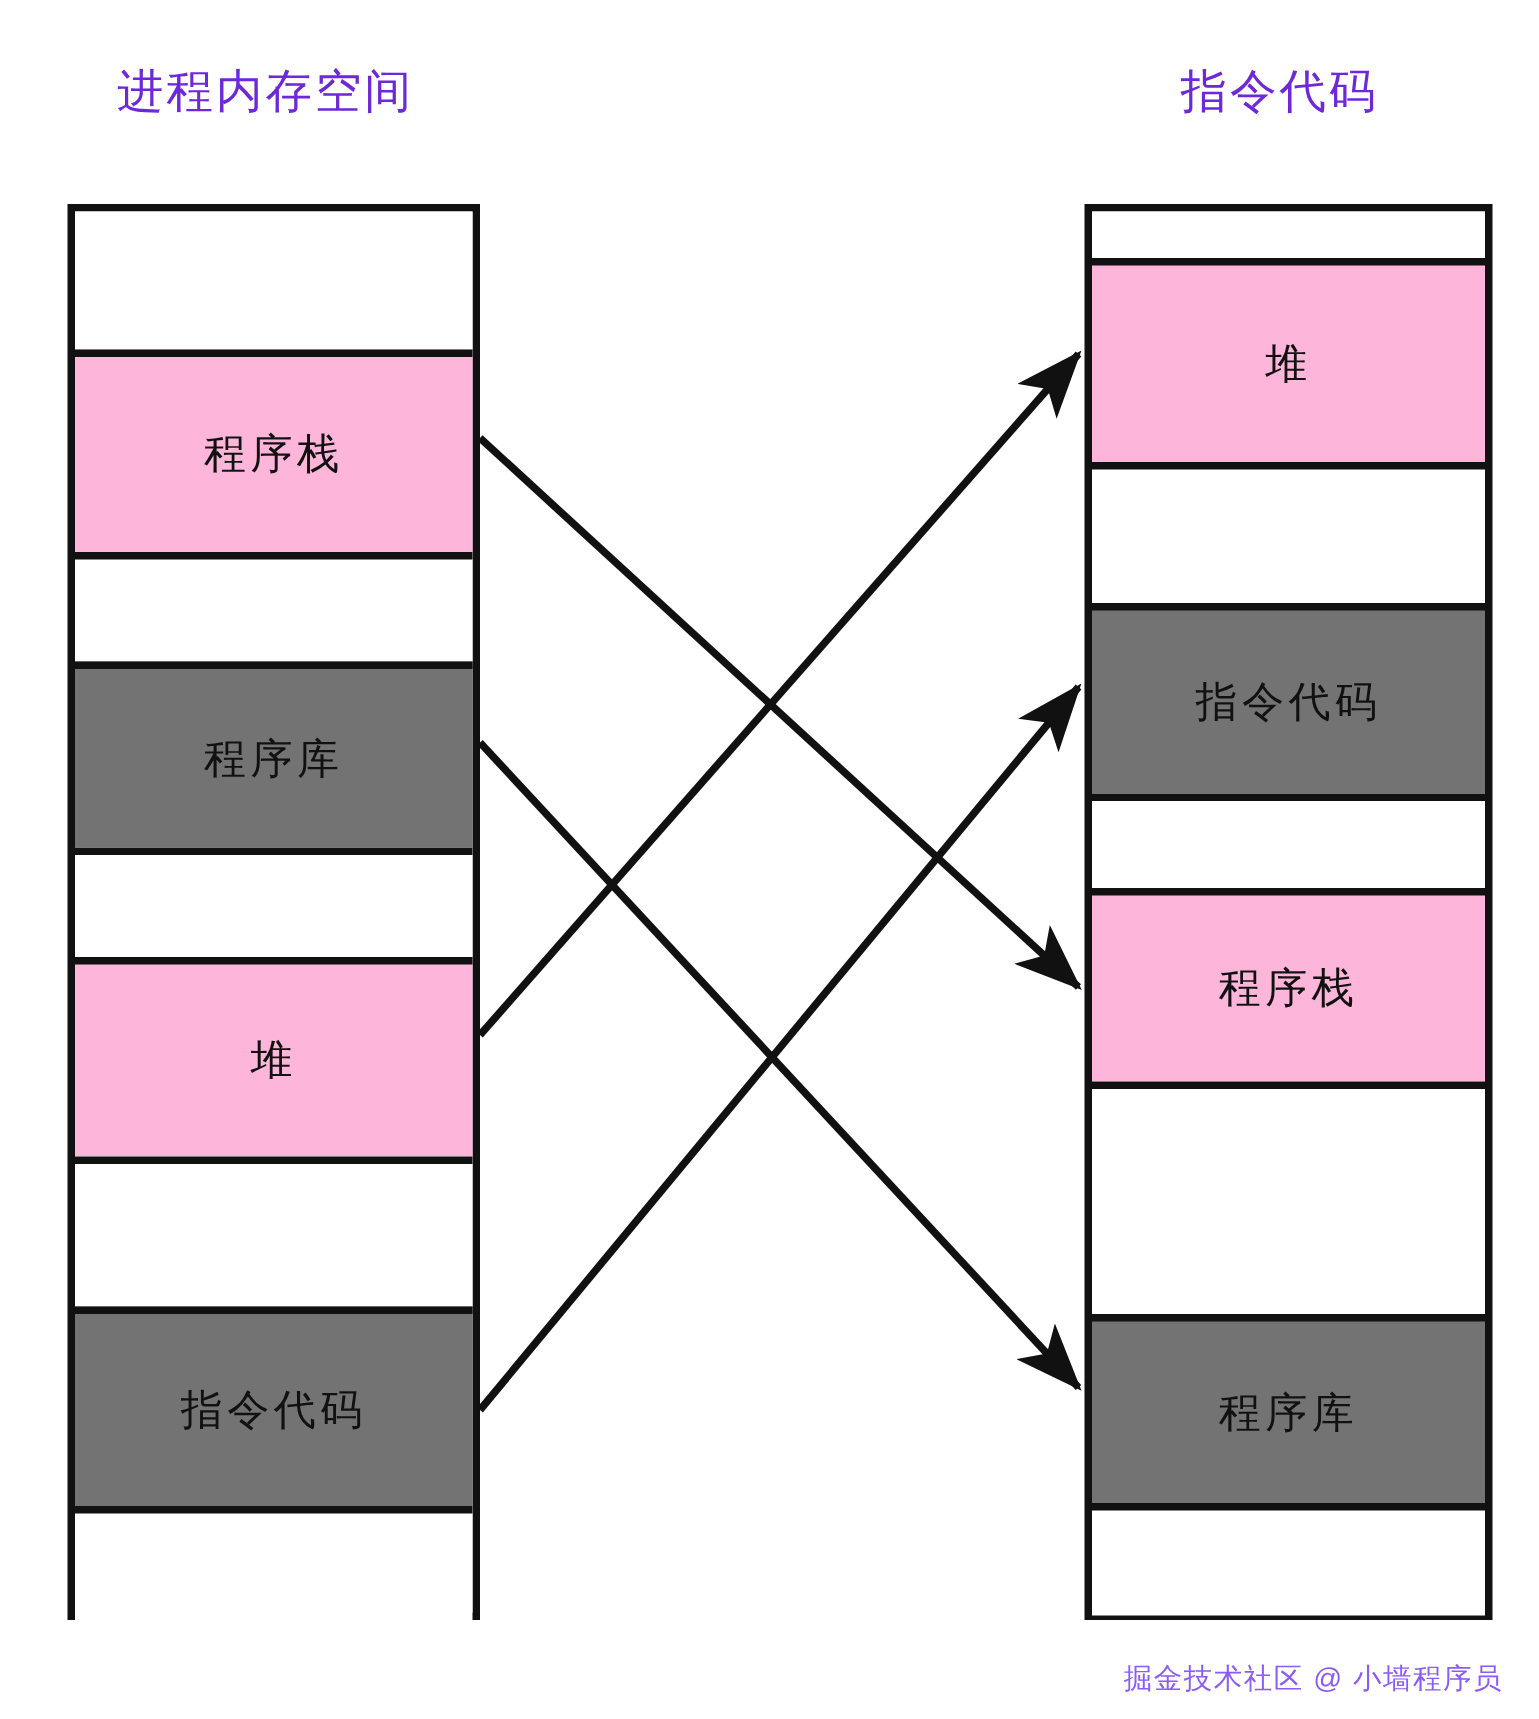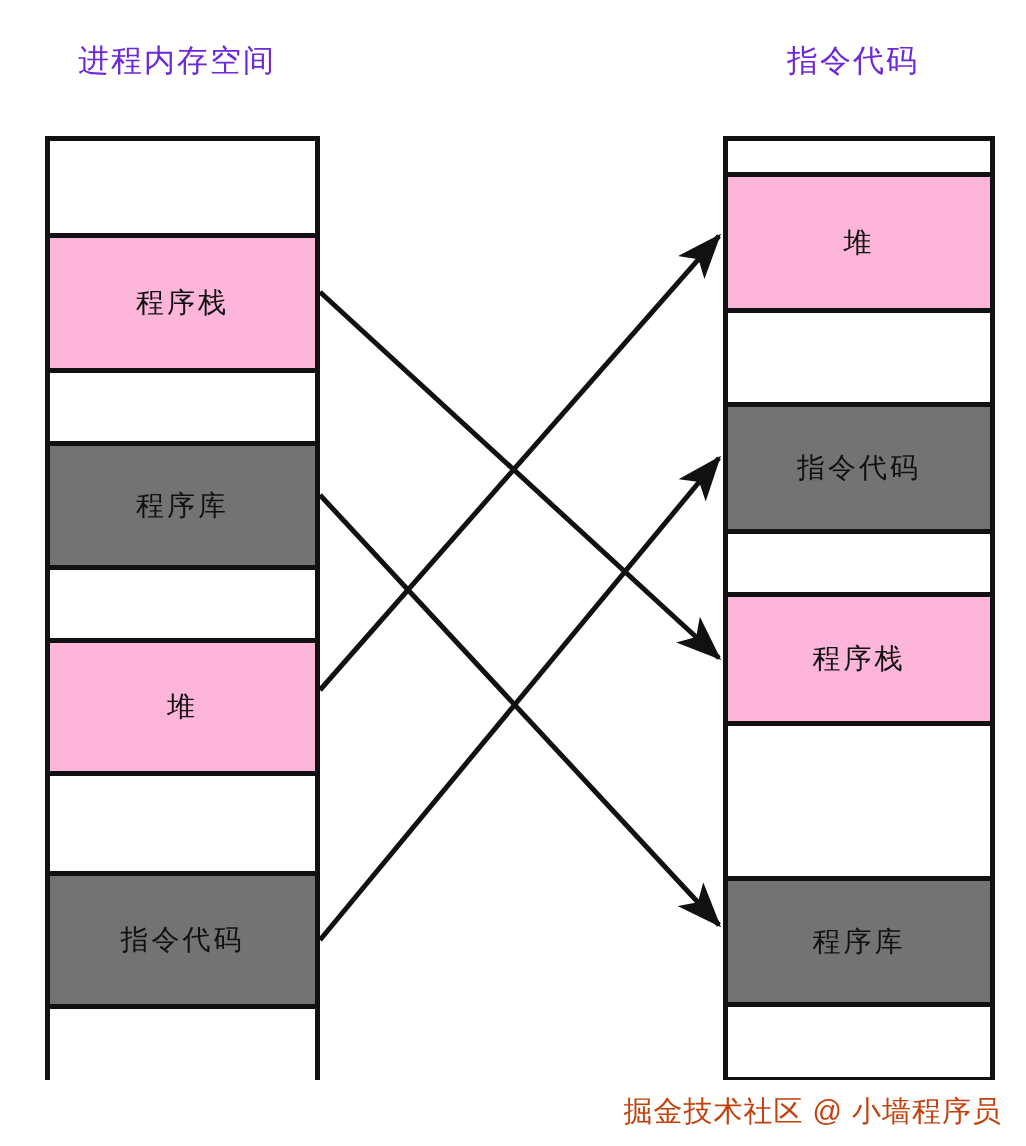--- a/index.html
+++ b/index.html
@@ -72,22 +72,22 @@
     width: 1026px;
     height: 1146px;
     pointer-events: none;
   }
 
   
   #watermark {
     position: absolute;
     right: 24px;
     bottom: 14px;
-    font-size: 29px;
-    color: #c2410c;
+    font-size: 19px;
+    color: #8b5cf6;
     letter-spacing: 1px;
     white-space: nowrap;
   }
 </style>
 </head>
 <body>
 
 <div id="page">
 
   <div class="col-title" id="title-left">进程内存空间</div>

